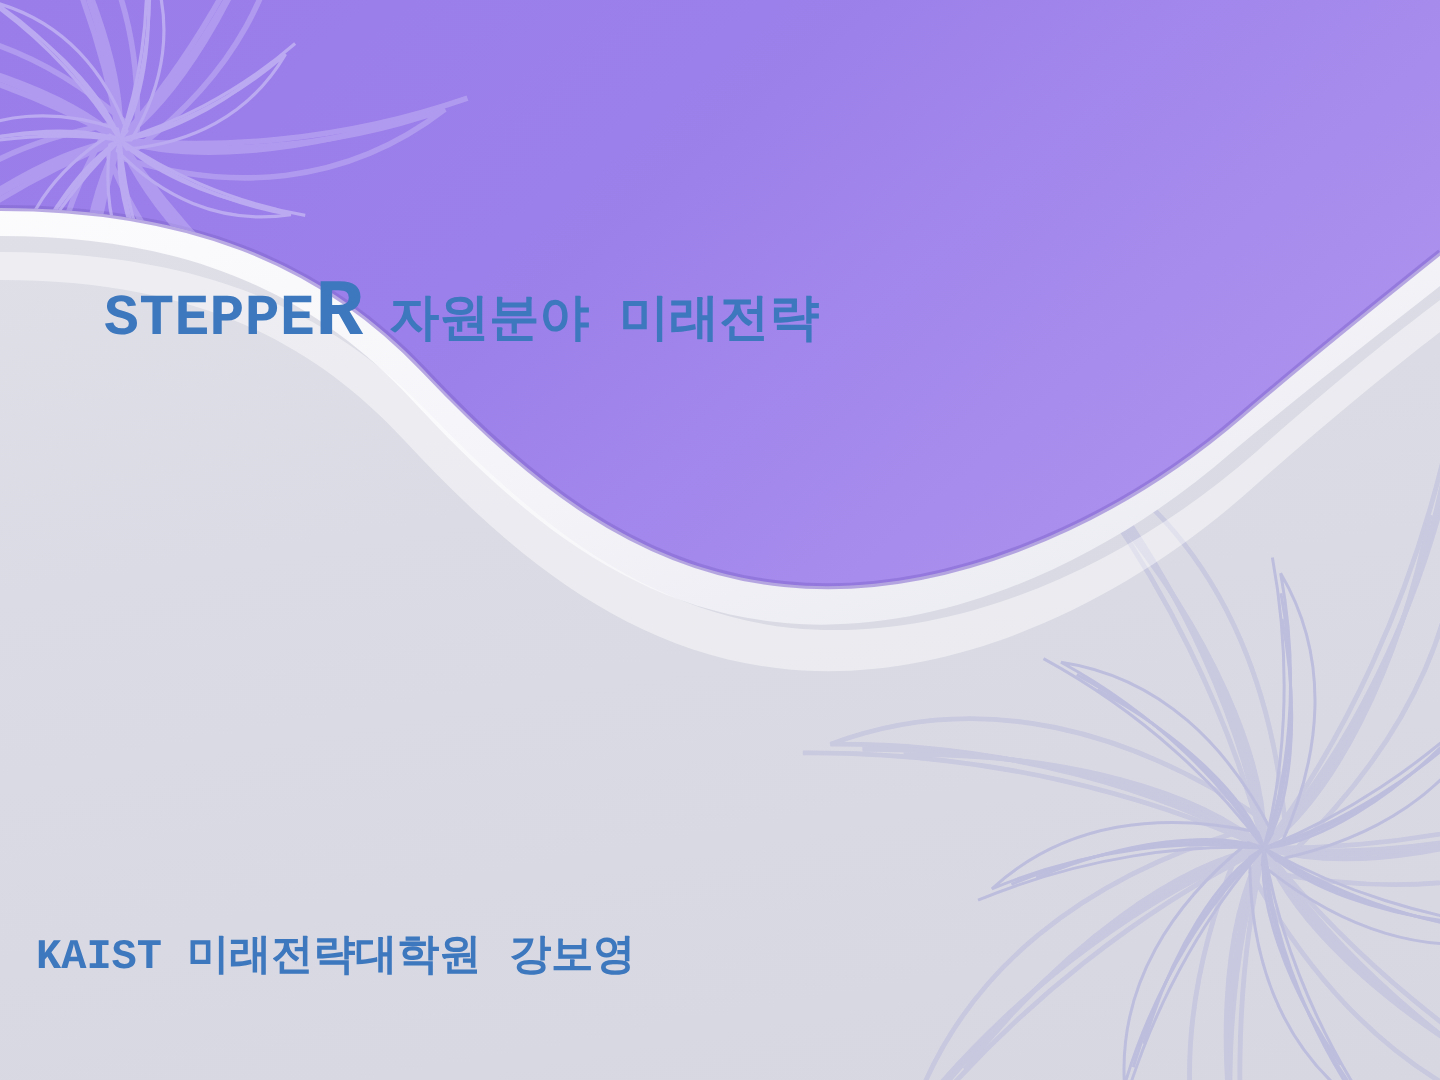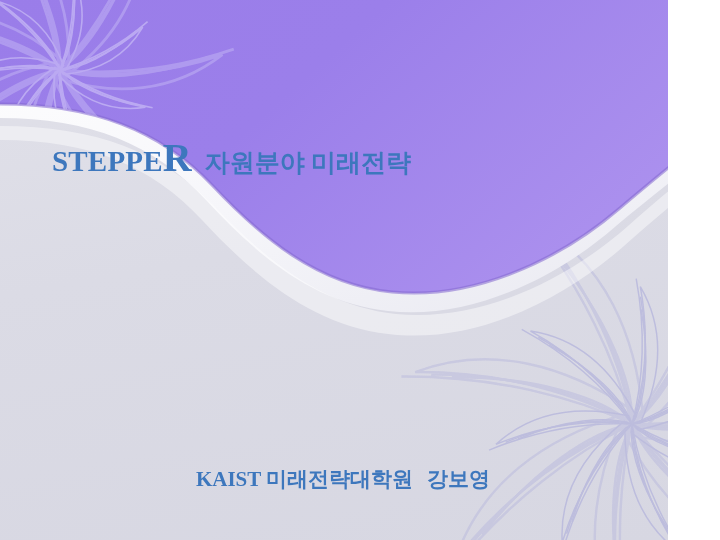--- a/index.html
+++ b/index.html
@@ -3,25 +3,25 @@
 <meta charset="utf-8">
 <style>
   html, body {
     margin: 0;
     padding: 0;
     background: #ffffff;
   }
 
   #slide {
     position: relative;
-    width: 668px;
+    width: 720px;
     height: 540px;
     overflow: hidden;
     background: linear-gradient(170deg, #e2e2ea 0%, #dbdbe5 45%, #d7d7e2 100%);
-    font-family: Liberation Serif, serif;
+    font-family: Liberation Mono, monospace;
     -webkit-font-smoothing: antialiased;
   }
 
   
   .bg-layer {
     position: absolute;
     top: 0; left: 0;
     width: 720px;
     height: 540px;
     pointer-events: none;
@@ -65,21 +65,20 @@
     color: #7a3f99;
     white-space: nowrap;
     line-height: 1.2;
   }
 
   .footer {
     position: absolute;
     left: 0;
     right: 0;
     top: 467px;
-    text-align: center;
     white-space: nowrap;
     line-height: 1.2;
   }
   .footer-inner {
     display: inline-block;
     padding-left: 18px;
     font-size: 21px;
     font-weight: bold;
     color: #3d77bd;
   }

